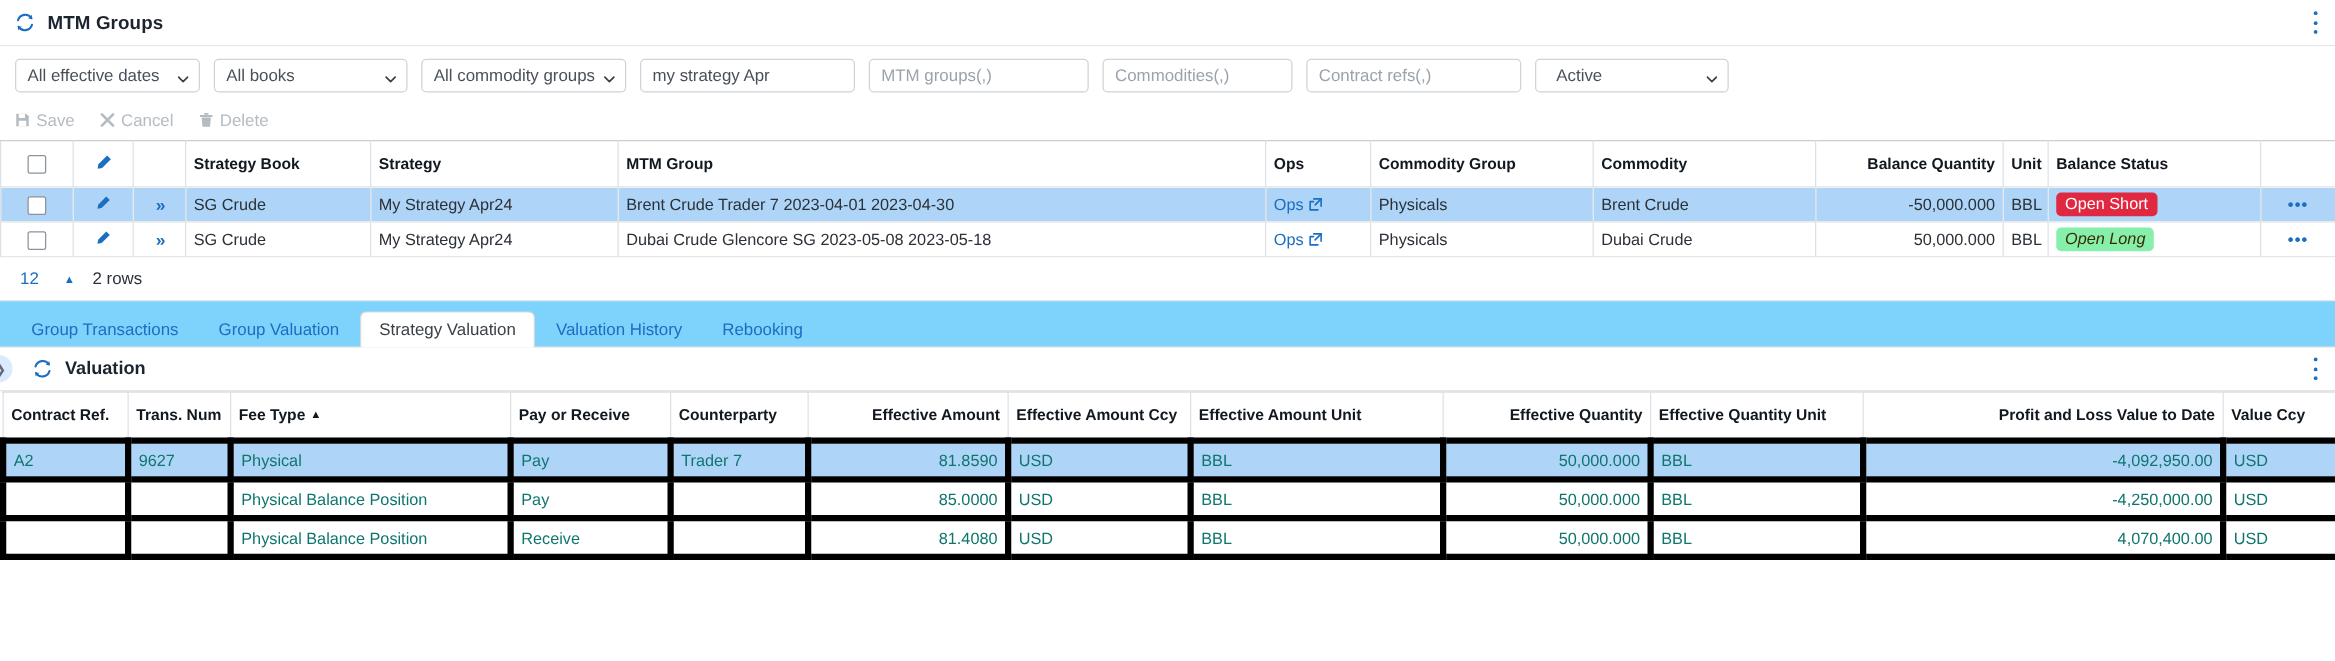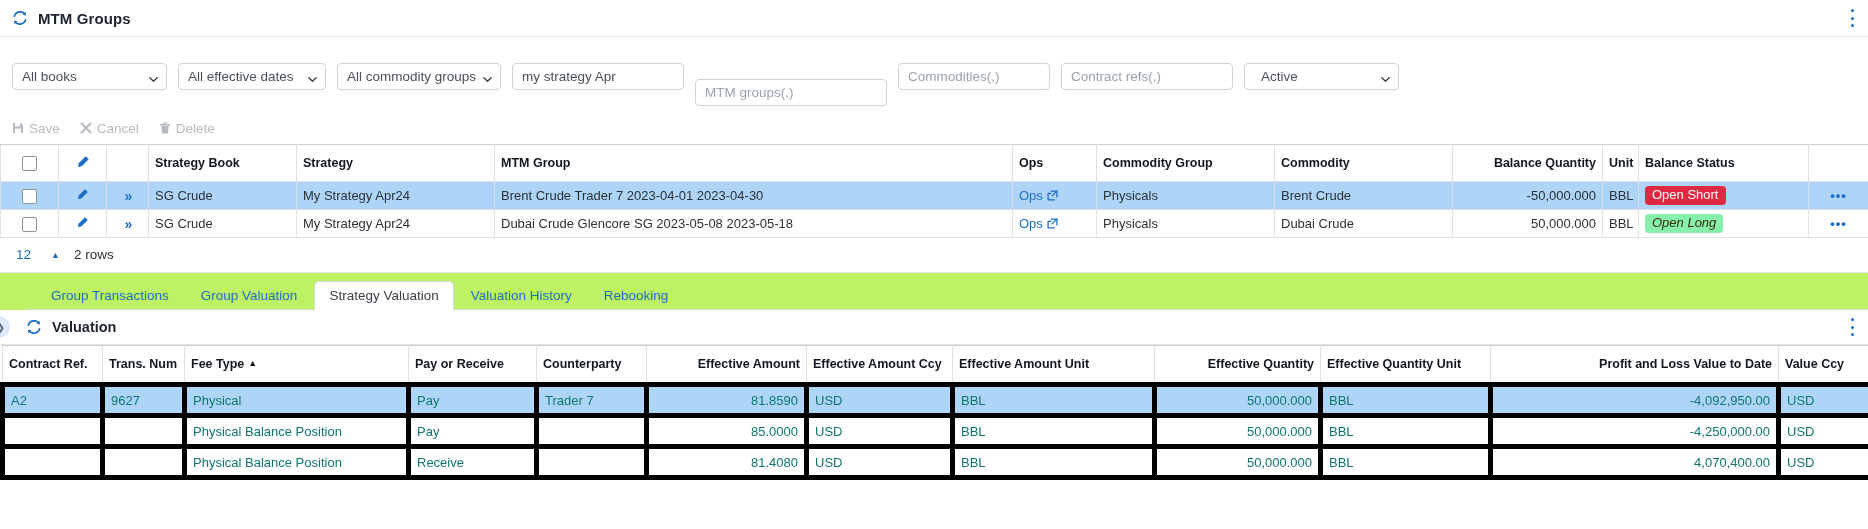--- a/index.html
+++ b/index.html
@@ -75,21 +75,21 @@
     position: absolute;
     right: 8px; top: 50%;
     width: 9px; height: 9px;
     margin-top: -5px;
   }
   .field.placeholder { color: #9aa2ab; }
   .w-books { width: 155px; }
   .w-dates { width: 148px; }
   .w-cgroups { width: 164px; }
   .w-strategy { width: 172px; }
-  .w-mtm { width: 192px; margin-top: 32px; }
+  .w-mtm { width: 176px; }
   .w-commodities { width: 152px; }
   .w-crefs { width: 172px; }
   .w-active { width: 155px; padding-left: 16px; }
 
   
   .action-bar {
     display: flex;
     align-items: center;
     gap: 20px;
     padding: 2px 12px 5px 12px;
@@ -171,23 +171,22 @@
     font-size: 13.5px;
     color: #2b3138;
     background: #ffffff;
   }
   .page-size { color: #1b6ec2; cursor: pointer; display:flex; align-items:center; gap:20px;}
   .page-size .up { font-size: 9px; }
 
   
   .tabs-wrap {
     border-top: 1px solid #e2e5e9;
-    background: #bef264;
+    background: #7dd3fc;
     padding-top: 6px;
-    padding-left: 26px;
   }
   .tabs {
     display: flex;
     align-items: flex-end;
     gap: 2px;
     padding: 0 10px;
     border-bottom: 1px solid #d4d9de;
     height: 30px;
   }
   .tab {
@@ -277,31 +276,31 @@
     <span class="header-spacer"></span>
     <span class="kebab-v">
         <i></i>
         <i></i>
         <i></i>
       </span>
   </div>
 
   <div class="filter-bar">
 
-    <div class="field select w-books">
-      <span>All books</span>
+    <div class="field select w-dates">
+      <span>All effective dates</span>
       <span class="caret">
         <svg width="9" height="9" viewBox="0 0 10 10">
             <path d="M1 3l4 4 4-4" fill="none" stroke="#3b4149" stroke-width="1.5" stroke-linecap="round" stroke-linejoin="round"></path>
           </svg>
       </span>
     </div>
 
-    <div class="field select w-dates">
-      <span>All effective dates</span>
+    <div class="field select w-books">
+      <span>All books</span>
       <span class="caret">
         <svg width="9" height="9" viewBox="0 0 10 10">
             <path d="M1 3l4 4 4-4" fill="none" stroke="#3b4149" stroke-width="1.5" stroke-linecap="round" stroke-linejoin="round"></path>
           </svg>
       </span>
     </div>
 
     <div class="field select w-cgroups">
       <span>All commodity groups</span>
       <span class="caret">

